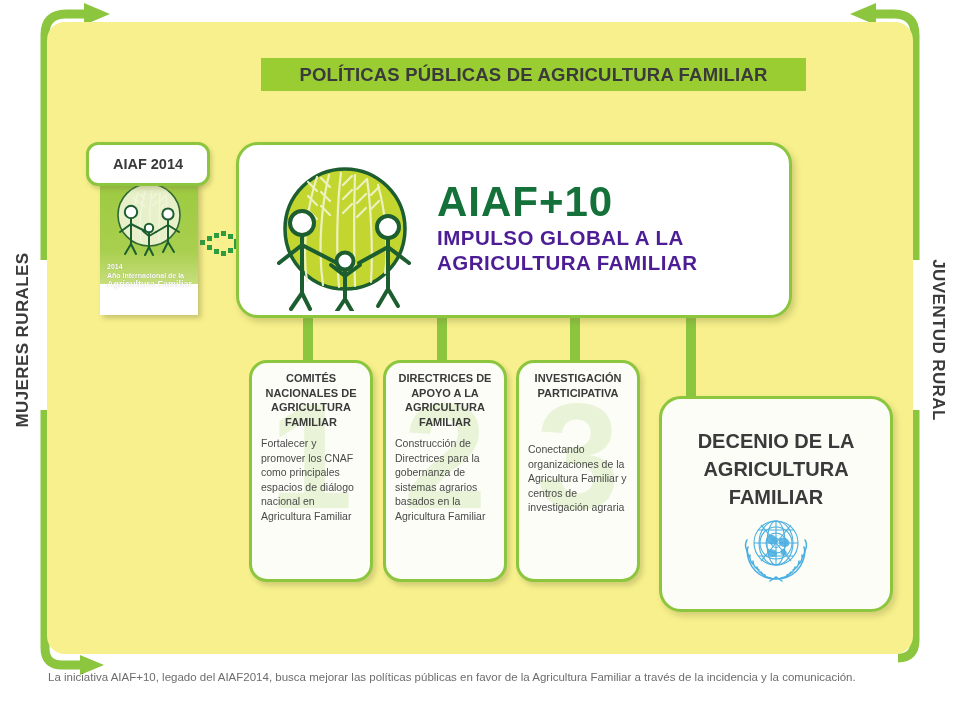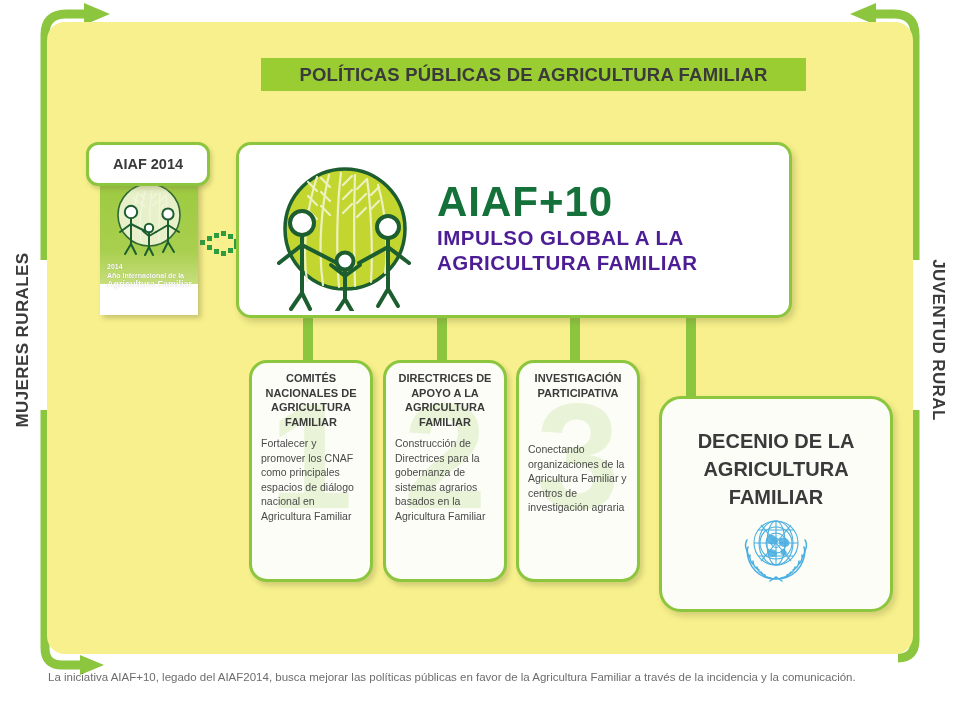--- a/index.html
+++ b/index.html
@@ -134,21 +134,21 @@
 
   
   #logo-card {
     position: absolute;
     left: 236px;
     top: 142px;
     width: 550px;
     height: 170px;
     background: #ffffff;
     border: 3px solid #8CC63F;
-    border-radius: 15px;
+    border-radius: 22px;
     box-shadow: 3px 4px 6px rgba(120,120,60,0.30);
     z-index: 5;
   }
   #logo-text {
     position: absolute;
     left: 198px;
     top: 34px;
   }
   #logo-text .lt1 {
     font-size: 42px;

